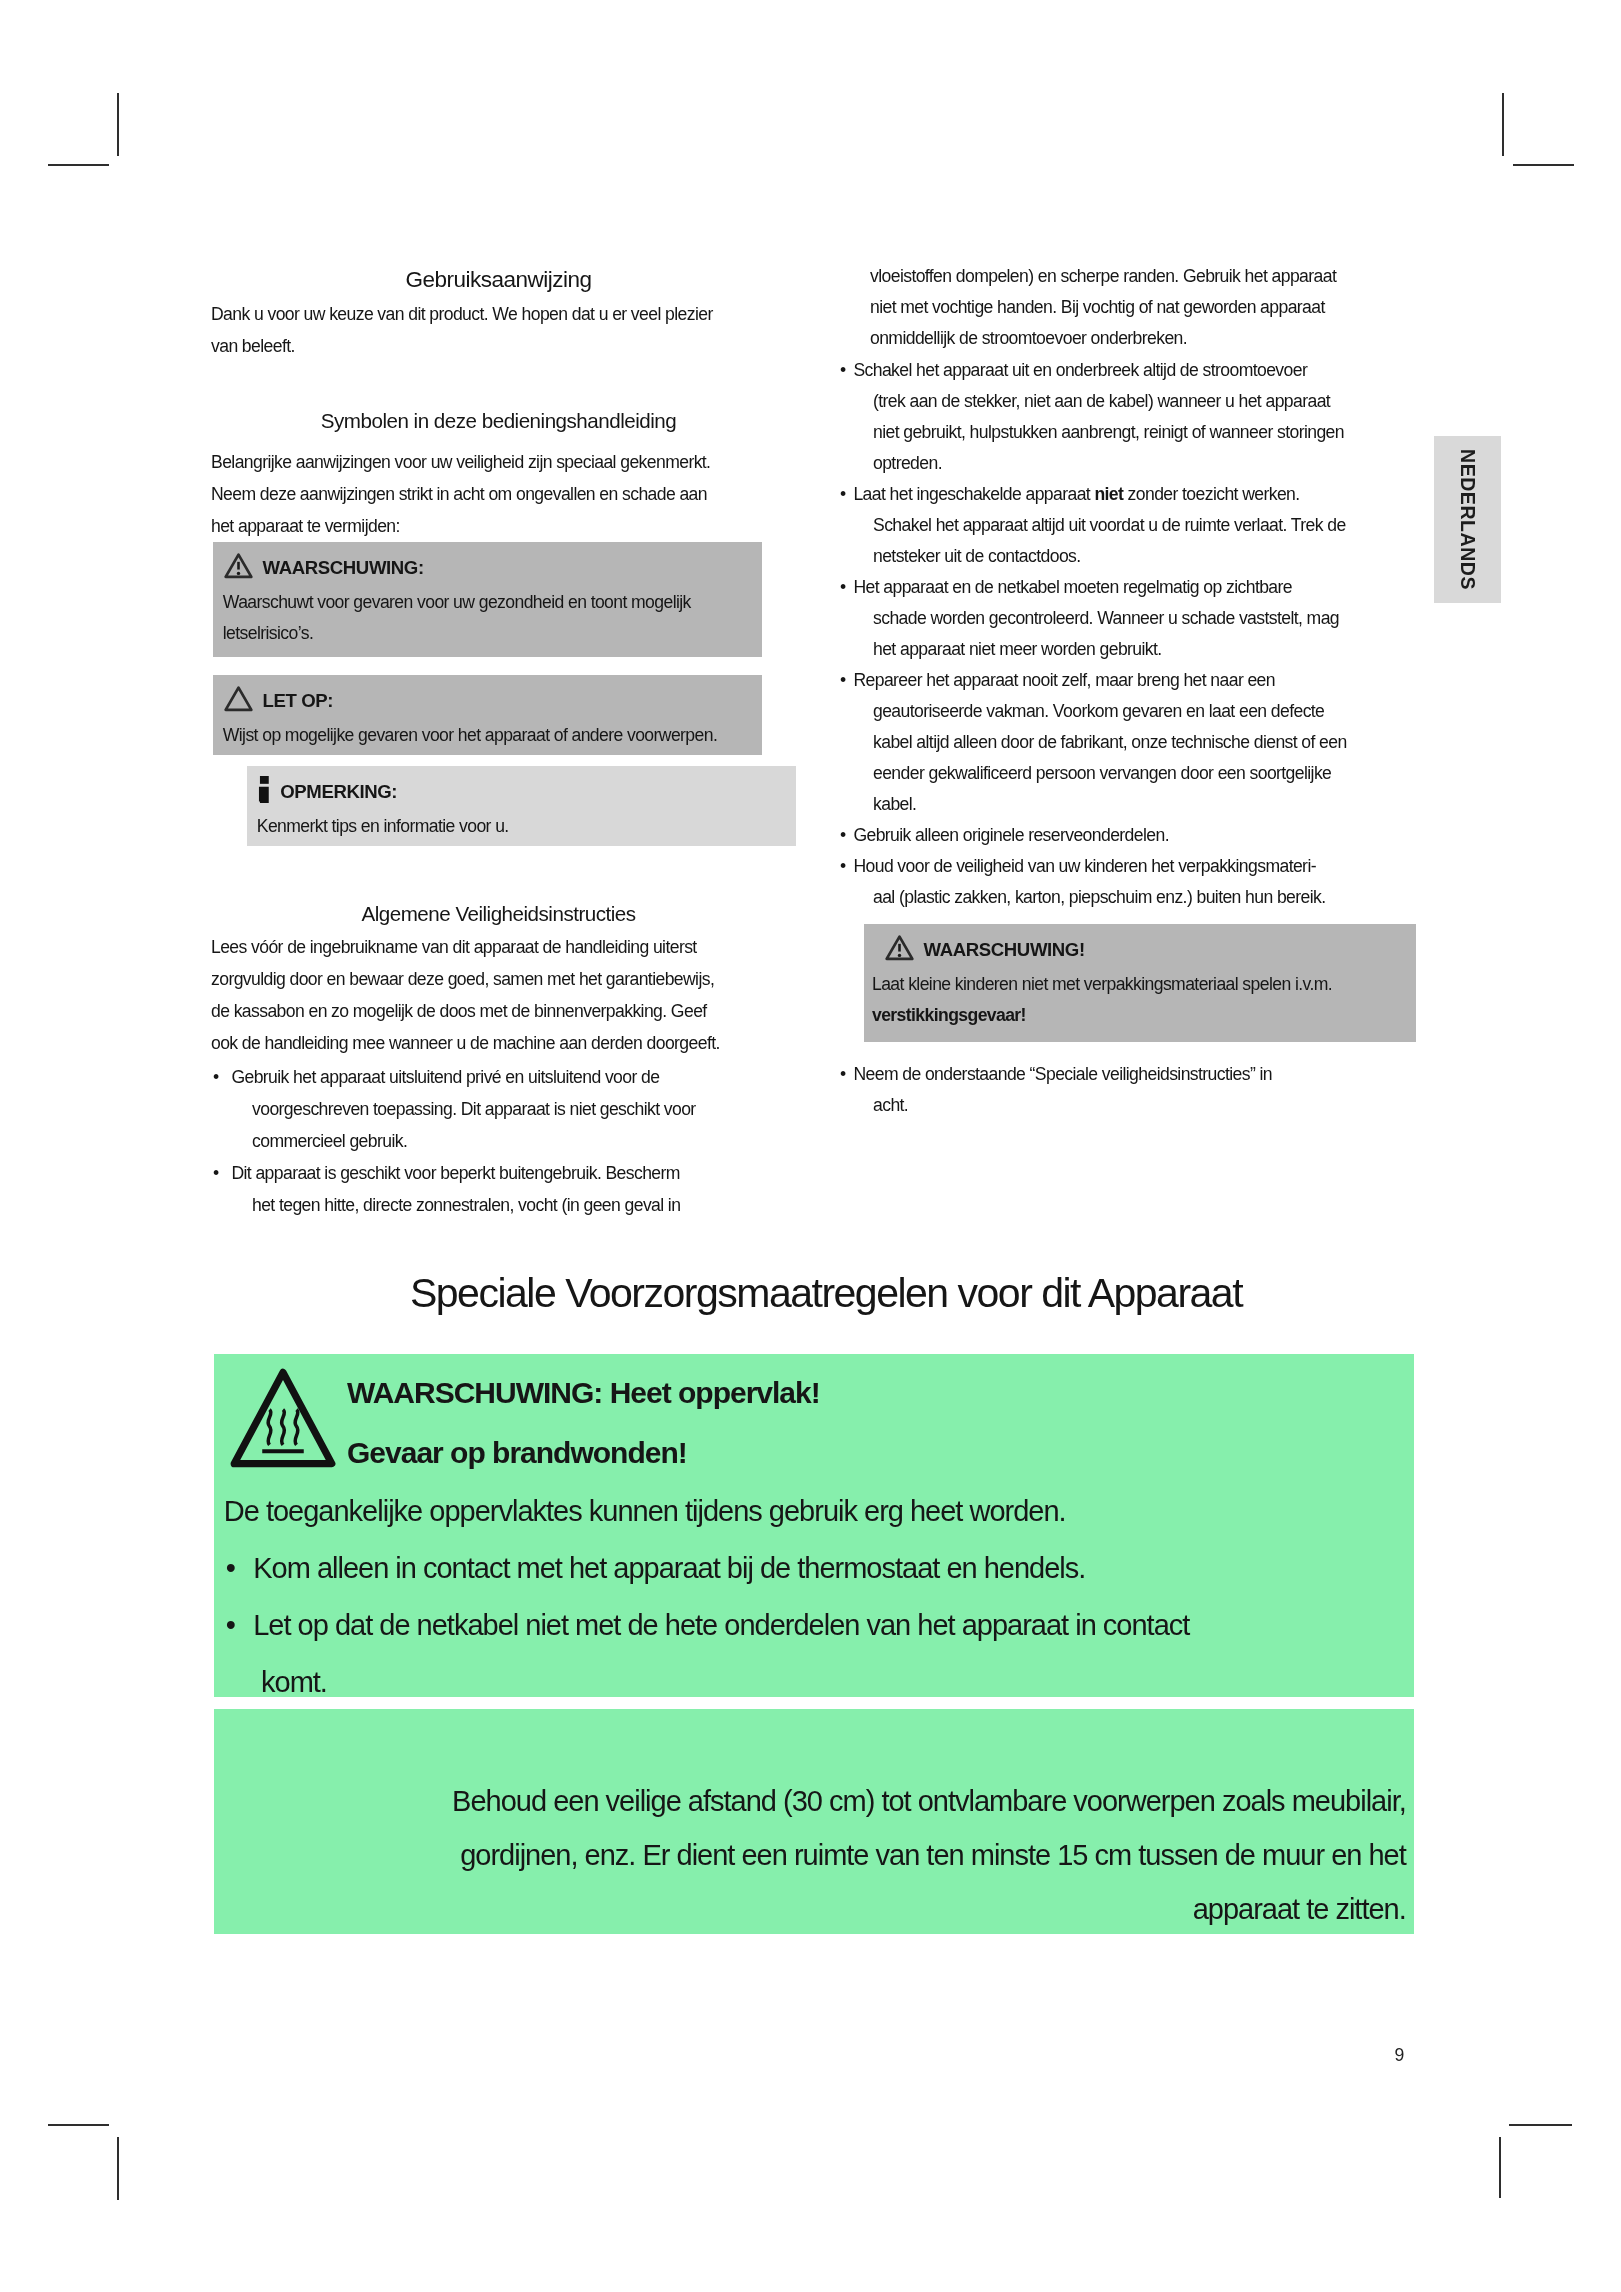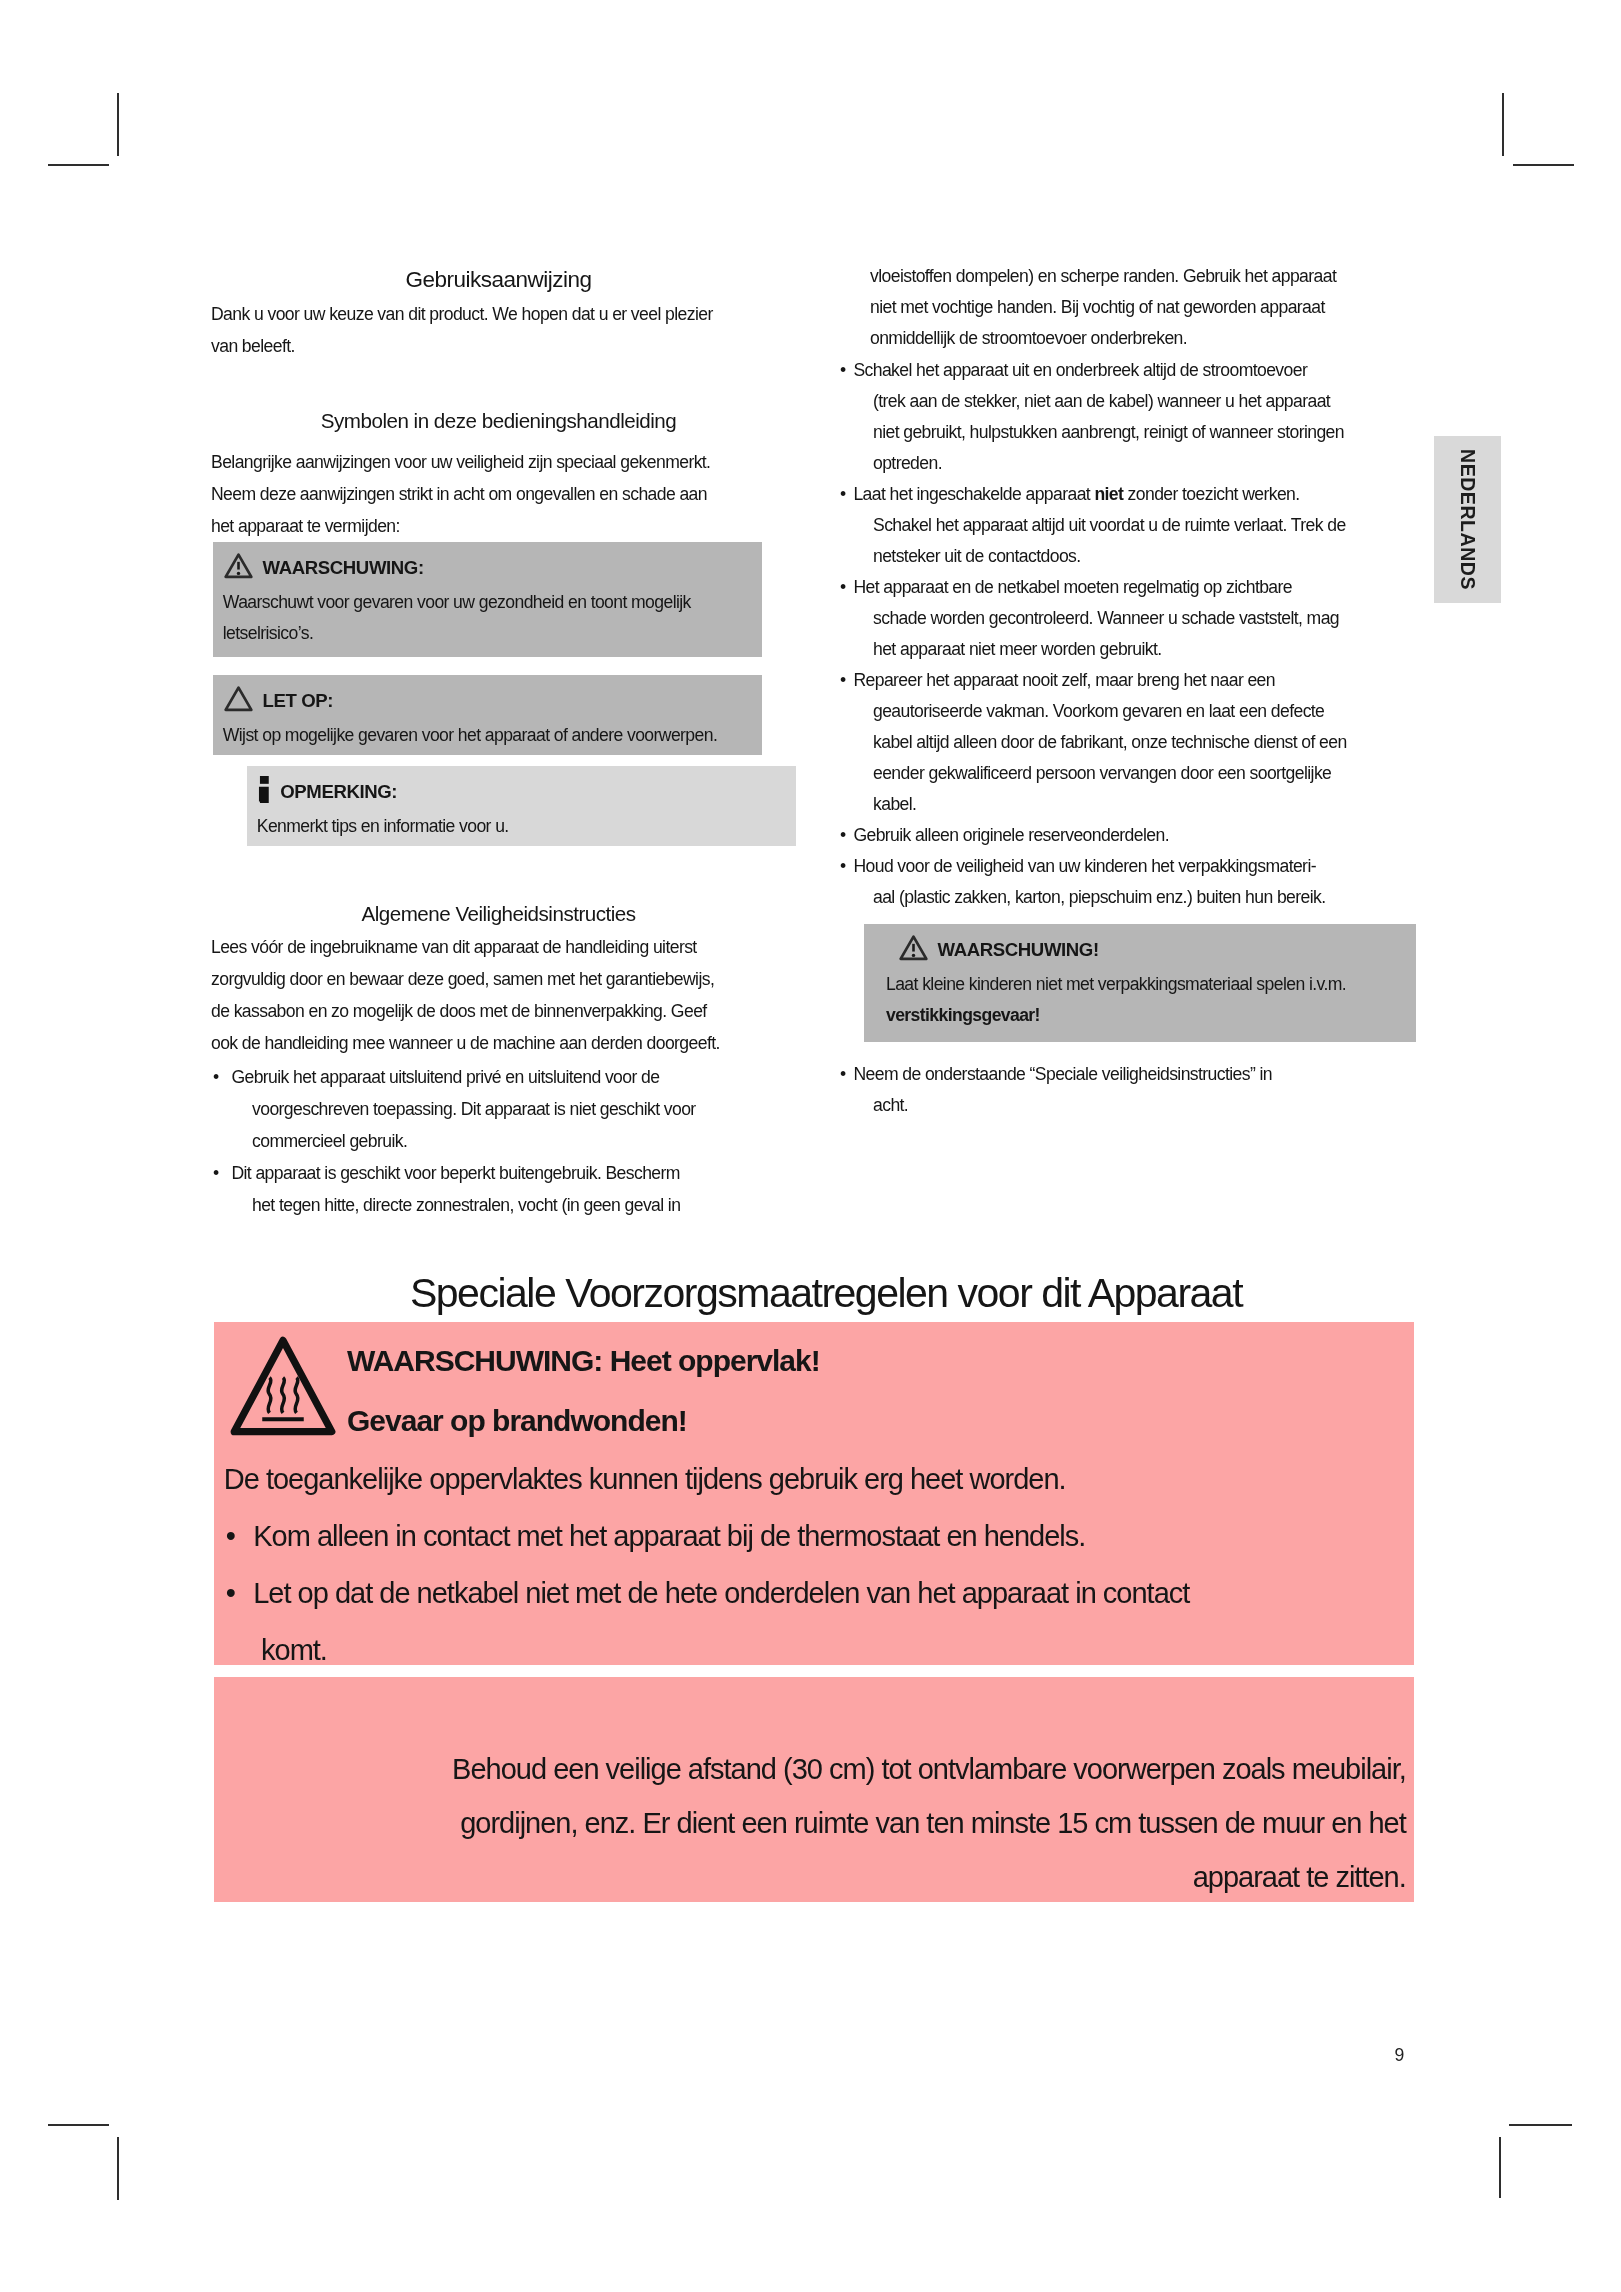--- a/index.html
+++ b/index.html
@@ -23,21 +23,21 @@
   .gbox .boxbody{font-size:17.6px;line-height:31px;letter-spacing:-0.6px;white-space:pre-line;}
   
   .bullets{position:absolute;}
   .bullet-item{position:relative;white-space:pre-line;font-size:17.6px;letter-spacing:-0.6px;}
   .lcol .bullet-item{padding-left:41px;text-indent:-20.6px;line-height:32px;}
   .rcol .bullet-item{padding-left:35px;text-indent:-19.6px;line-height:31px;}
   .bullet-item .dot{position:absolute;left:2px;top:0;text-indent:0;}
   .b{font-weight:bold;}
   
   .special-heading{font-size:41px;text-align:center;letter-spacing:-1.5px;}
-  .bigbox{position:absolute;background:#fca5a5;box-sizing:border-box;}
+  .bigbox{position:absolute;background:#86efac;box-sizing:border-box;margin-top:32px;}
   .bigtitle{font-weight:bold;font-size:30px;letter-spacing:-1px;white-space:pre-line;}
   .bigtext{font-size:29px;letter-spacing:-1px;line-height:57px;white-space:pre-line;}
   .firetext{font-size:29px;letter-spacing:-1px;line-height:54px;white-space:pre-line;text-align:right;}
   .bigbullets .bullet-item{font-size:29px;letter-spacing:-1px;line-height:57px;padding-left:45px;text-indent:-7.8px;}
   .bigbullets .bullet-item .dot{left:9.8px;}
   .firetitle{display:flex;align-items:center;gap:11.8px;font-weight:bold;font-size:30px;letter-spacing:-1px;}
   
   .langtab{position:absolute;background:#d9d9d9;display:flex;align-items:center;justify-content:center;}
   .langtab span{writing-mode:vertical-rl;font-weight:bold;font-size:19.6px;letter-spacing:0.5px;color:#1d1d1d;}
   .pagenum{position:absolute;font-size:17.6px;color:#222;}
@@ -136,21 +136,21 @@
       <div class="bullet-item"><span class="dot">•</span><span><span>Repareer het apparaat nooit zelf, maar breng het naar een
 geautoriseerde vakman. Voorkom gevaren en laat een defecte
 kabel altijd alleen door de fabrikant, onze technische dienst of een
 eender gekwalificeerd persoon vervangen door een soortgelijke
 kabel.</span></span></div>
       <div class="bullet-item"><span class="dot">•</span><span><span>Gebruik alleen originele reserveonderdelen.</span></span></div>
       <div class="bullet-item"><span class="dot">•</span><span><span>Houd voor de veiligheid van uw kinderen het verpakkingsmateri-
 aal (plastic zakken, karton, piepschuim enz.) buiten hun bereik.</span></span></div>
     </div>
 
-  <div class="gbox" style="left:864px;top:924px;width:552px;height:118px;padding-left:22px">
+  <div class="gbox" style="left:864px;top:924px;width:552px;height:118px;padding-left:8px">
     <div class="titlerow" style="padding-left:11.8px">
       <span>
         <svg width="31" height="27.4" viewBox="0 0 36 32">
             <path d="M18 3 L33 29 H3 Z" fill="none" stroke="#2b2b2b" stroke-width="3.2" stroke-linejoin="round"></path>
             <rect x="16.5" y="11.5" width="3" height="9" fill="#1a1a1a"></rect>
             <circle cx="18" cy="25" r="2" fill="#1a1a1a"></circle>
           </svg>
       </span>
       <span>WAARSCHUWING!</span>
     </div>

